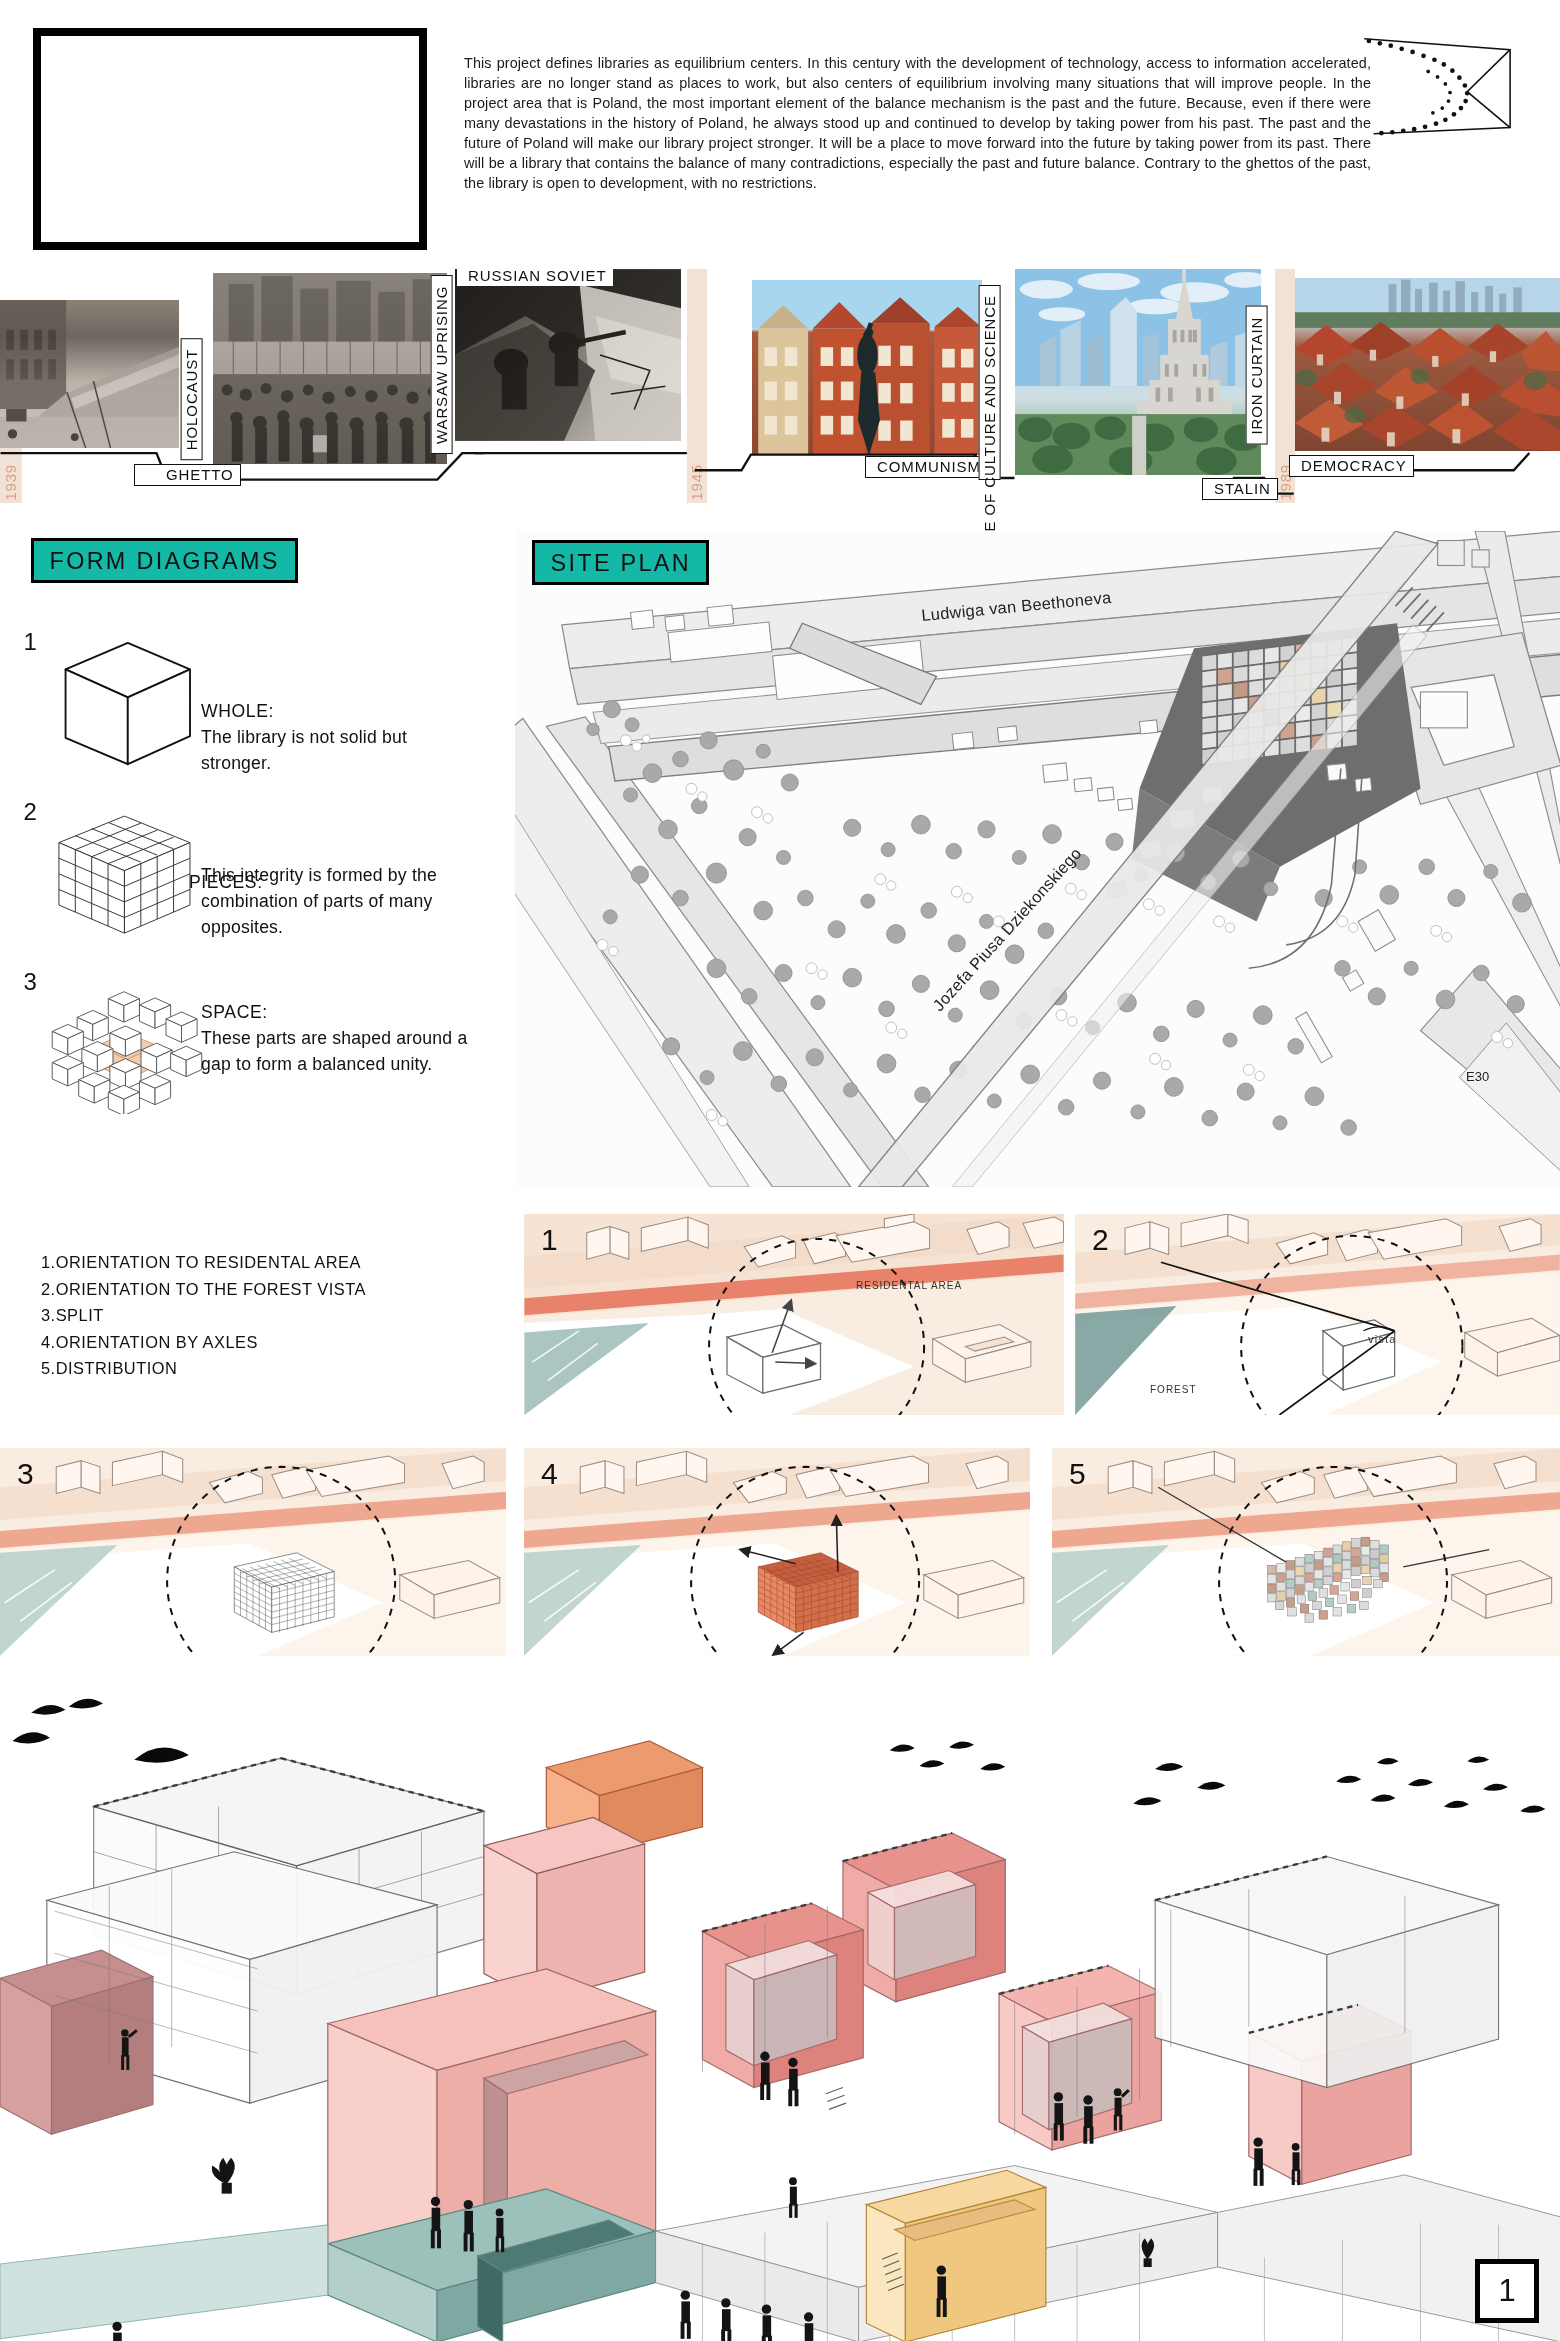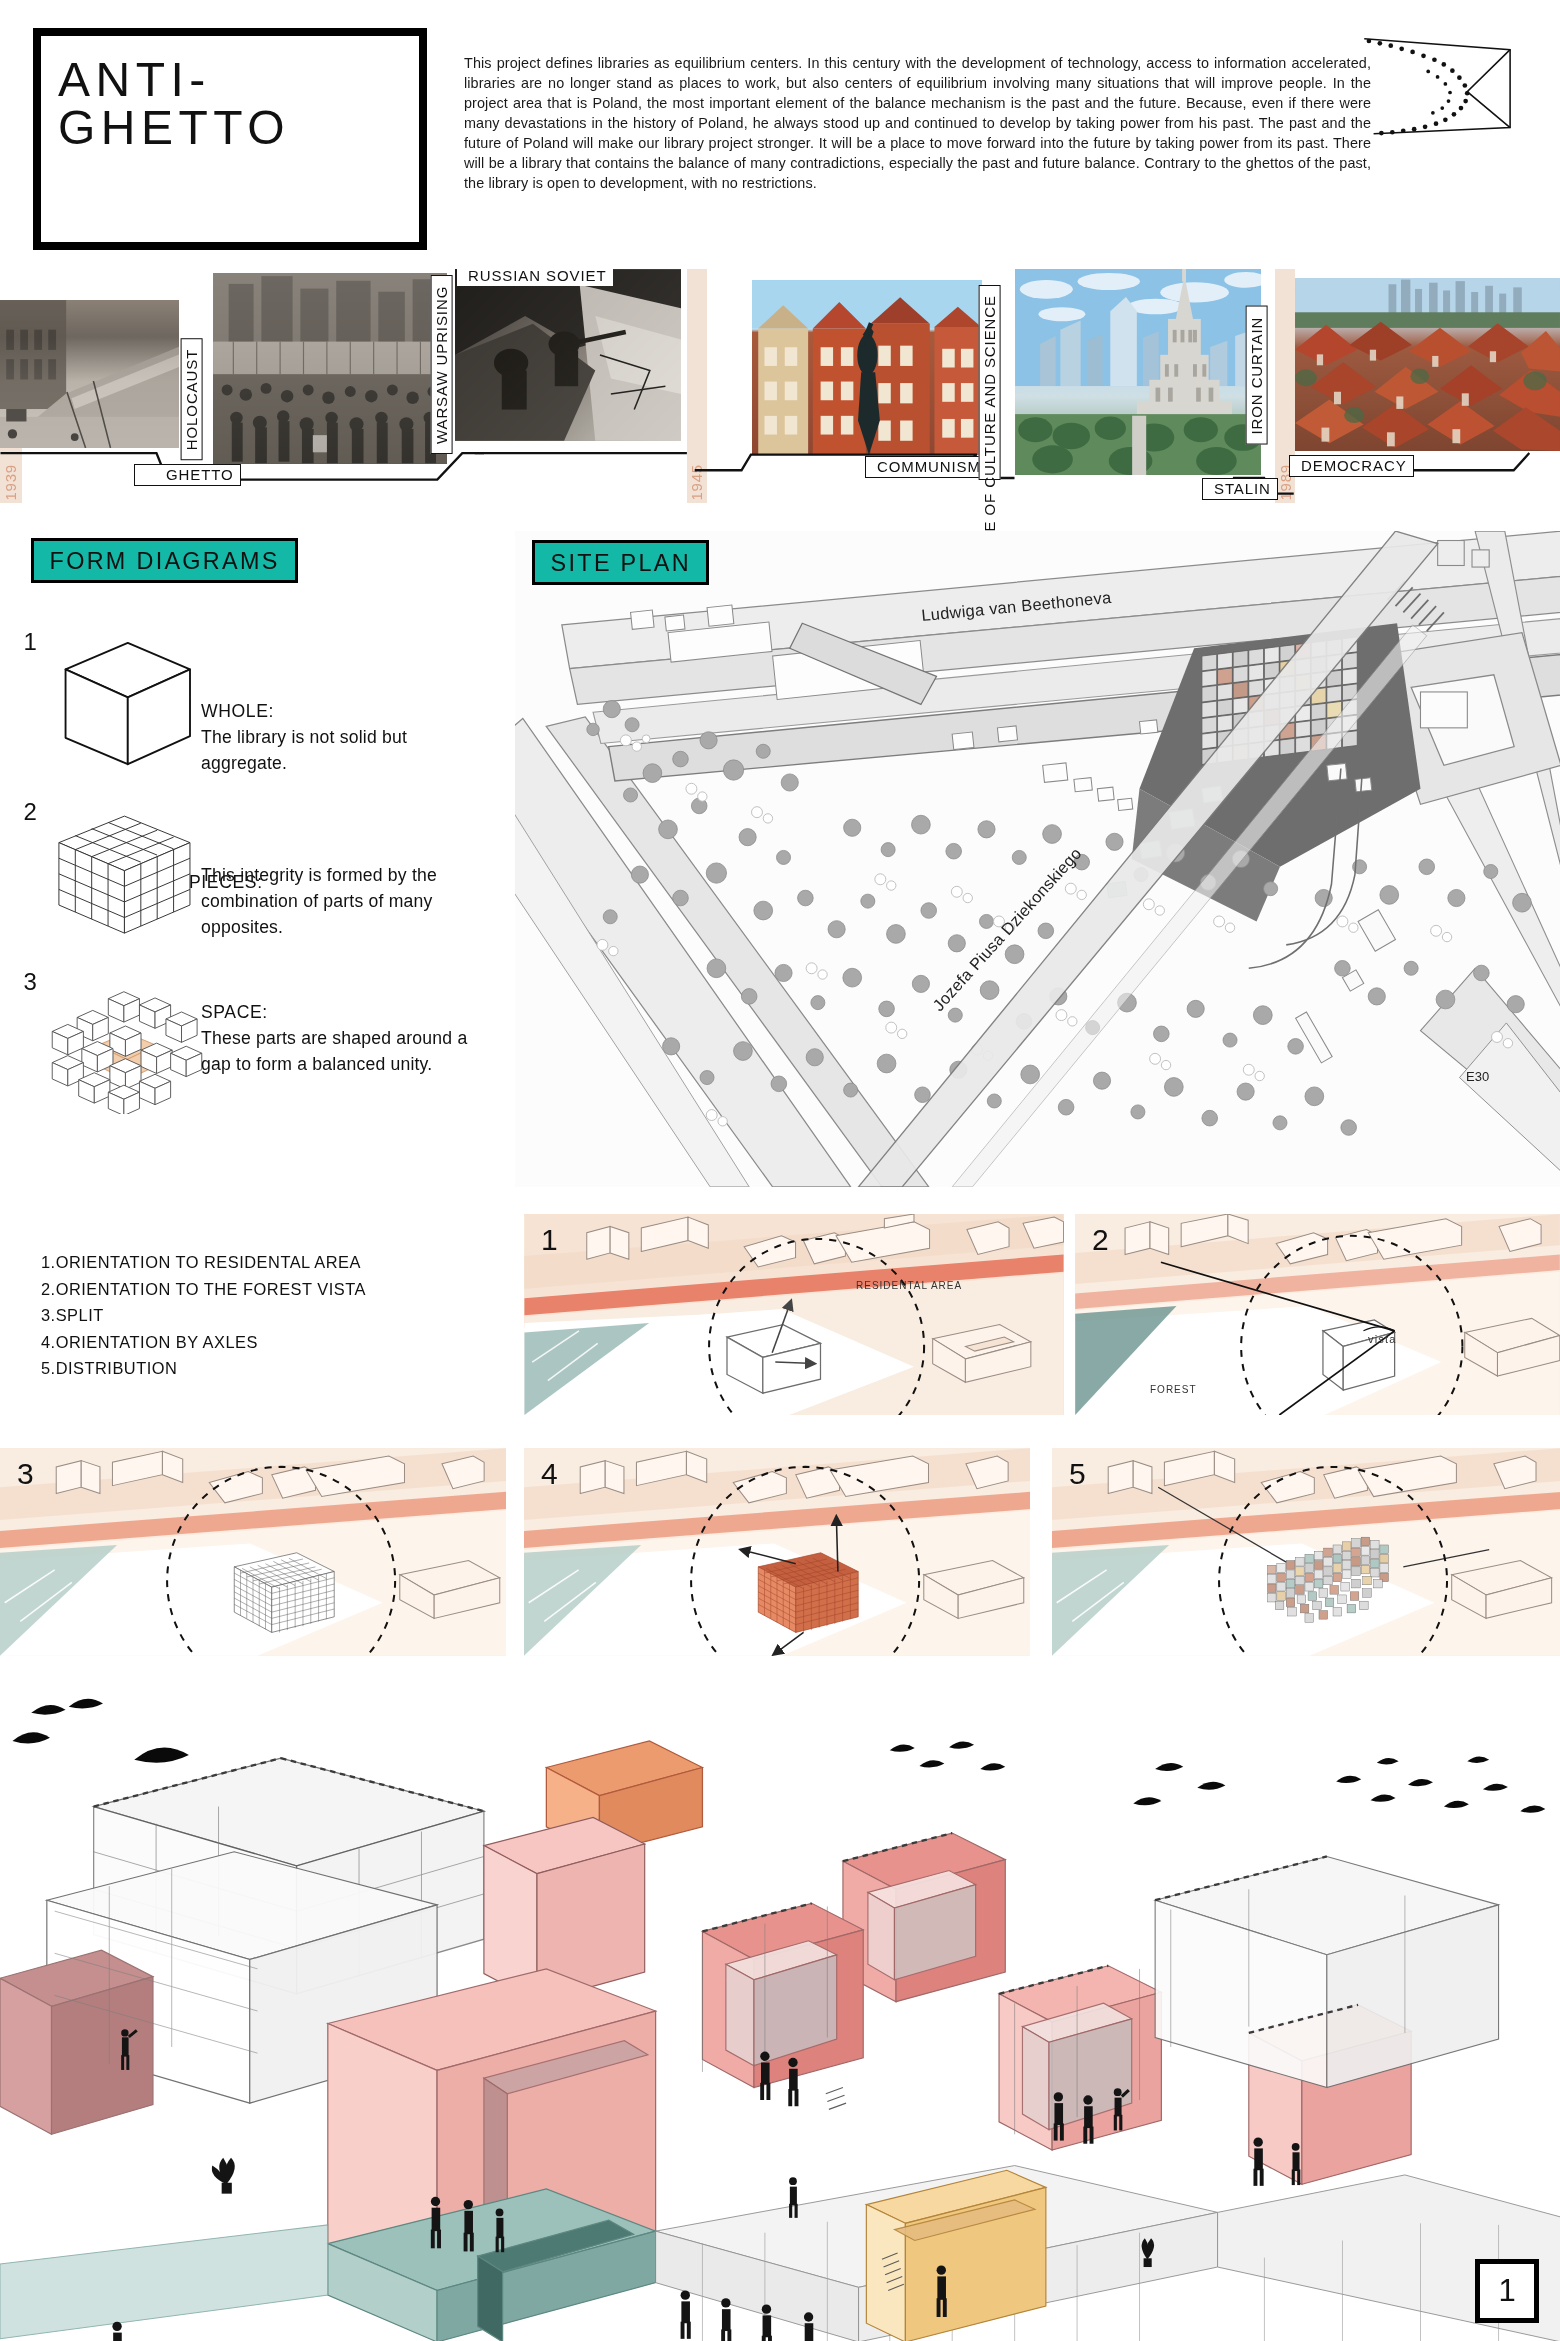--- a/index.html
+++ b/index.html
@@ -88,21 +88,20 @@
     align-items:center; justify-content:center; font-size:31px; z-index:30;
   }
   svg { display:block; }
 </style>
 </head>
 <body>
 
 <div class="header">
 
   <div class="title-box">
-    <div class="title-line1">ANTI-GHETTO</div>
   </div>
 
   <div class="intro-text">This project defines libraries as equilibrium centers. In this century with the development of technology,  access to information accelerated, libraries are no longer stand as places to work, but also centers of equilibrium involving many situations that will improve people. In the project area that is Poland, the most important element of the balance mechanism is the past and the future. Because, even if there were many devastations in the history of Poland, he always stood up and continued to develop by taking power from his past. The past and the future of Poland will make our library project stronger. It will be a place to move forward into the future by taking power from its past. There will be a library that contains the balance of many contradictions, especially the past and future balance. Contrary to the ghettos of the past, the library is open to development, with no restrictions.</div>
 
   <div class="header-logo">
     <svg width="172" height="117" viewBox="0 0 220 150">
       <g stroke="#111" stroke-width="2" fill="none">
         <path d="M18 6 L205 20 L205 120 L30 128"></path>
         <path d="M205 20 L150 74 L205 120"></path>
       </g>
@@ -471,21 +470,21 @@
 <div style="position:absolute;left:53px;top:632px;">
   <svg width="148" height="140" viewBox="0 0 190 180">
     <g fill="#ffffff" stroke="#111" stroke-width="2.4" stroke-linejoin="round">
       <path d="M16 48 L96 14 L176 48 L96 84 Z"></path>
       <path d="M16 48 L96 84 L96 170 L16 136 Z"></path>
       <path d="M176 48 L96 84 L96 170 L176 134 Z"></path>
     </g>
   </svg>
 </div>
 <div class="fd-head" style="left:201px;top:698px;">WHOLE:</div>
-<div class="fd-body" style="left:201px;top:724px;width:258px;">The library is not solid but aggregate.</div>
+<div class="fd-body" style="left:201px;top:724px;width:258px;">The library is not solid but stronger.</div>
 
 <div class="fd-num" style="left:23.4px;top:798px;">2</div>
 <div style="position:absolute;left:48px;top:802px;">
   <svg width="156" height="139" viewBox="0 0 200 178">
     <g fill="#ffffff" stroke="#333" stroke-width="1.25" stroke-linejoin="round">
 
       <g>
         <path d="M14 52 L98 18 L182 52 L98 88 Z"></path>
         <path d="M35 43 L119 77 M56 34 L140 68 M77 26 L161 60"></path>
         <path d="M35 61 L119 27 M56 70 L140 36 M77 79 L161 45"></path>

